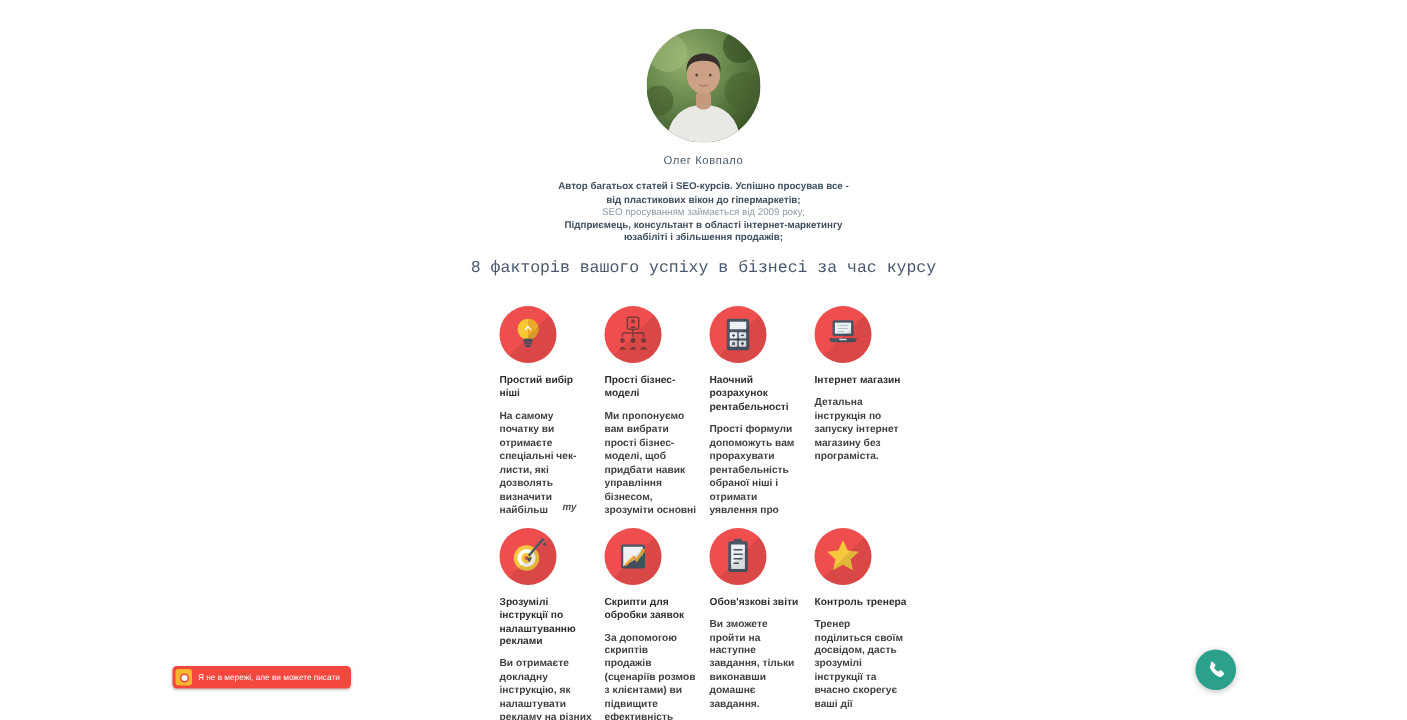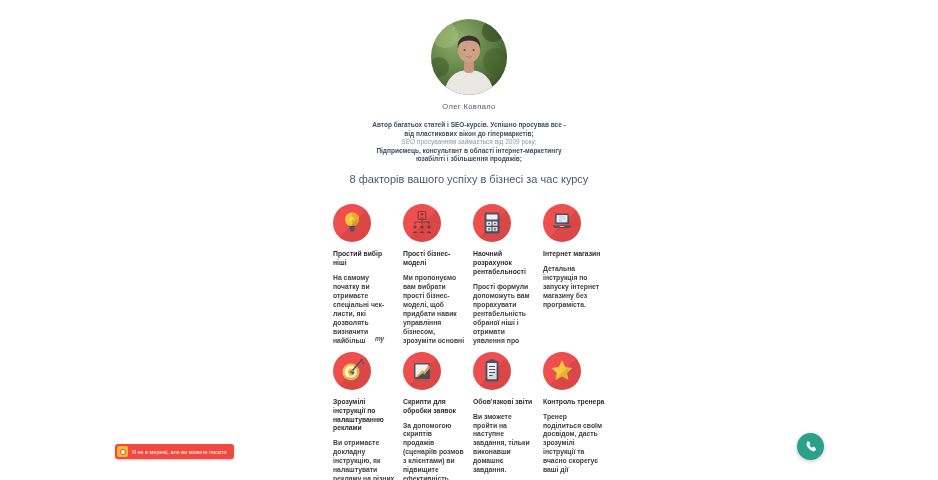--- a/index.html
+++ b/index.html
@@ -4,21 +4,21 @@
 <style>
   html,body{margin:0;padding:0;}
   body{font-family:"Liberation Sans", sans-serif;background:#ffffff;}
   .page{position:relative;width:764px;height:480px;background:#ffffff;overflow:hidden;margin:0 auto;}
 
   .avatar{width:76px;height:76px;border-radius:50%;overflow:hidden;margin:19px auto 0;display:block;}
   .name{margin-top:7px;text-align:center;font-size:7.5px;color:#4a5a6e;letter-spacing:.4px;}
   .desc{width:196px;margin:10px auto 0;text-align:center;font-size:6.5px;line-height:1.32;}
   .desc .b{font-weight:bold;color:#3e4e61;}
   .desc .l{color:#8e99a7;font-weight:normal;}
-  .heading{margin-top:9px;text-align:center;font-size:11px;color:#49596e;}
+  .heading{margin-top:9px;text-align:center;font-size:11px;color:#49596e;font-family:Liberation Mono, monospace;}
 
   .grid{width:272px;margin:19px auto 0;display:grid;grid-template-columns:repeat(4,62px);column-gap:8px;row-gap:6px;position:relative;}
   .feature{min-width:0;}
   .circ{width:38px;height:38px;border-radius:50%;background:#ee4e4e;position:relative;}
   .circ svg{position:relative;z-index:1;display:block;}
   .circ::after{content:'';position:absolute;inset:0;border-radius:50%;background:linear-gradient(135deg,transparent 52%,rgba(0,0,0,.09) 52%);z-index:2;}
   .f-title{margin-top:8px;font-size:6.8px;font-weight:bold;color:#2d2d2d;line-height:1.32;}
   .f-text{margin-top:6px;font-size:6.8px;font-weight:bold;color:#3f3f3f;line-height:1.32;}
   .frag{position:absolute;left:42px;top:131px;font-size:6.5px;font-style:italic;font-weight:bold;color:#4d4d4d;}
 

